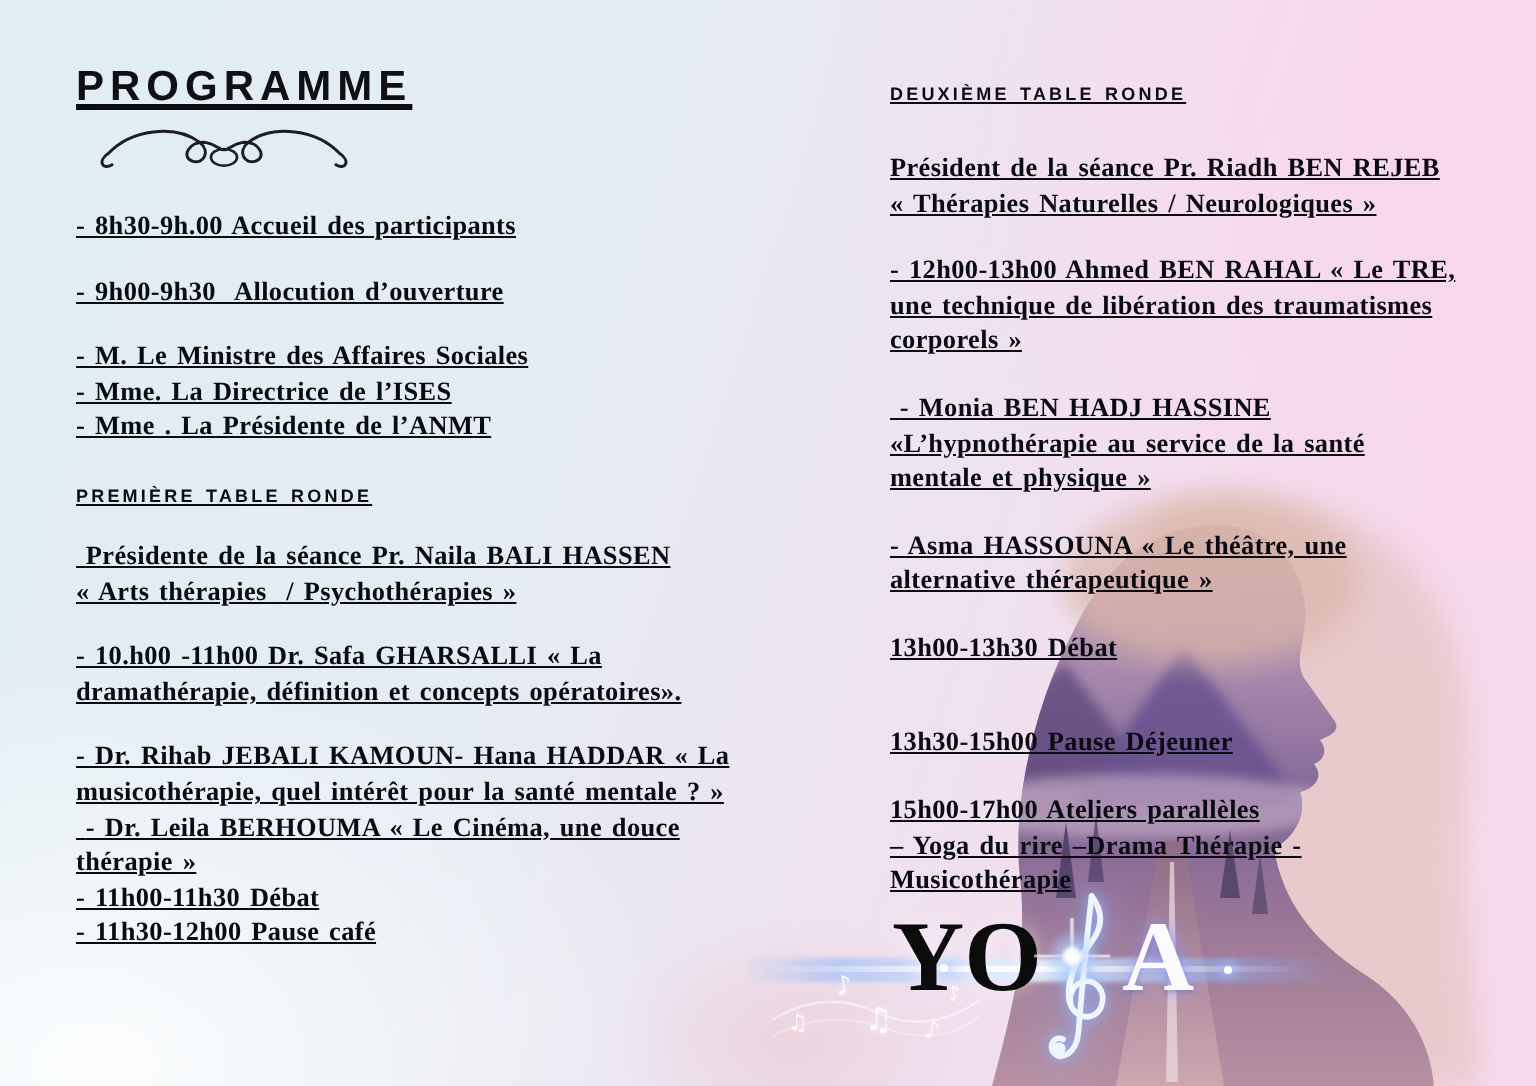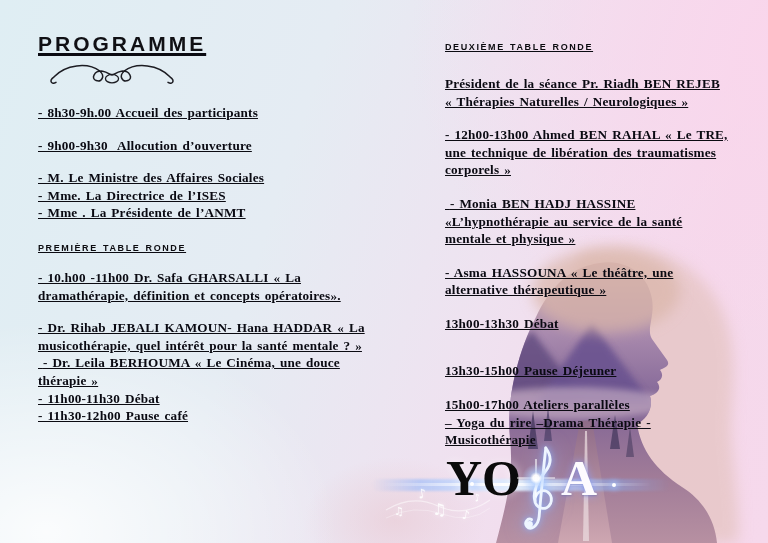--- a/index.html
+++ b/index.html
@@ -120,20 +120,22 @@
     <svg class="flourish" width="136" height="28" viewBox="0 0 140 30" aria-hidden="true">
       <path d="M8 18 C2 22 5 27 10 24 M8 18 C20 5 44 2 57 12 C63 17 59 24 53 22 C47 20 51 11 60 12 C66 13 67 16 70 16 C73 16 74 13 80 12 C89 11 93 20 87 22 C81 24 77 17 83 12 C96 2 120 5 132 18 M132 18 C138 22 135 27 130 24" stroke="#1c1c22" stroke-width="1.6" fill="none" stroke-linecap="round"></path>
       <ellipse cx="70" cy="20" rx="7" ry="4.5" stroke="#1c1c22" stroke-width="1.4" fill="none"></ellipse>
     </svg>
     <p class="para">- 8h30-9h.00 Accueil des participants</p>
     <p class="para">- 9h00-9h30  Allocution d’ouverture</p>
     <p class="para" style="margin-bottom:17px;">- M. Le Ministre des Affaires Sociales
 - Mme. La Directrice de l’ISES
 - Mme . La Présidente de l’ANMT</p>
     <h2 class="section">Première Table Ronde</h2>
+    <p class="para"> Présidente de la séance Pr. Naila BALI HASSEN
+« Arts thérapies  / Psychothérapies »</p>
     <p class="para">- 10.h00 -11h00 Dr. Safa GHARSALLI « La
 dramathérapie, définition et concepts opératoires».</p>
     <p class="para">- Dr. Rihab JEBALI KAMOUN- Hana HADDAR « La
 musicothérapie, quel intérêt pour la santé mentale ? »
  - Dr. Leila BERHOUMA « Le Cinéma, une douce
 thérapie »
 - 11h00-11h30 Débat
 - 11h30-12h00 Pause café</p>
   </div>
 

